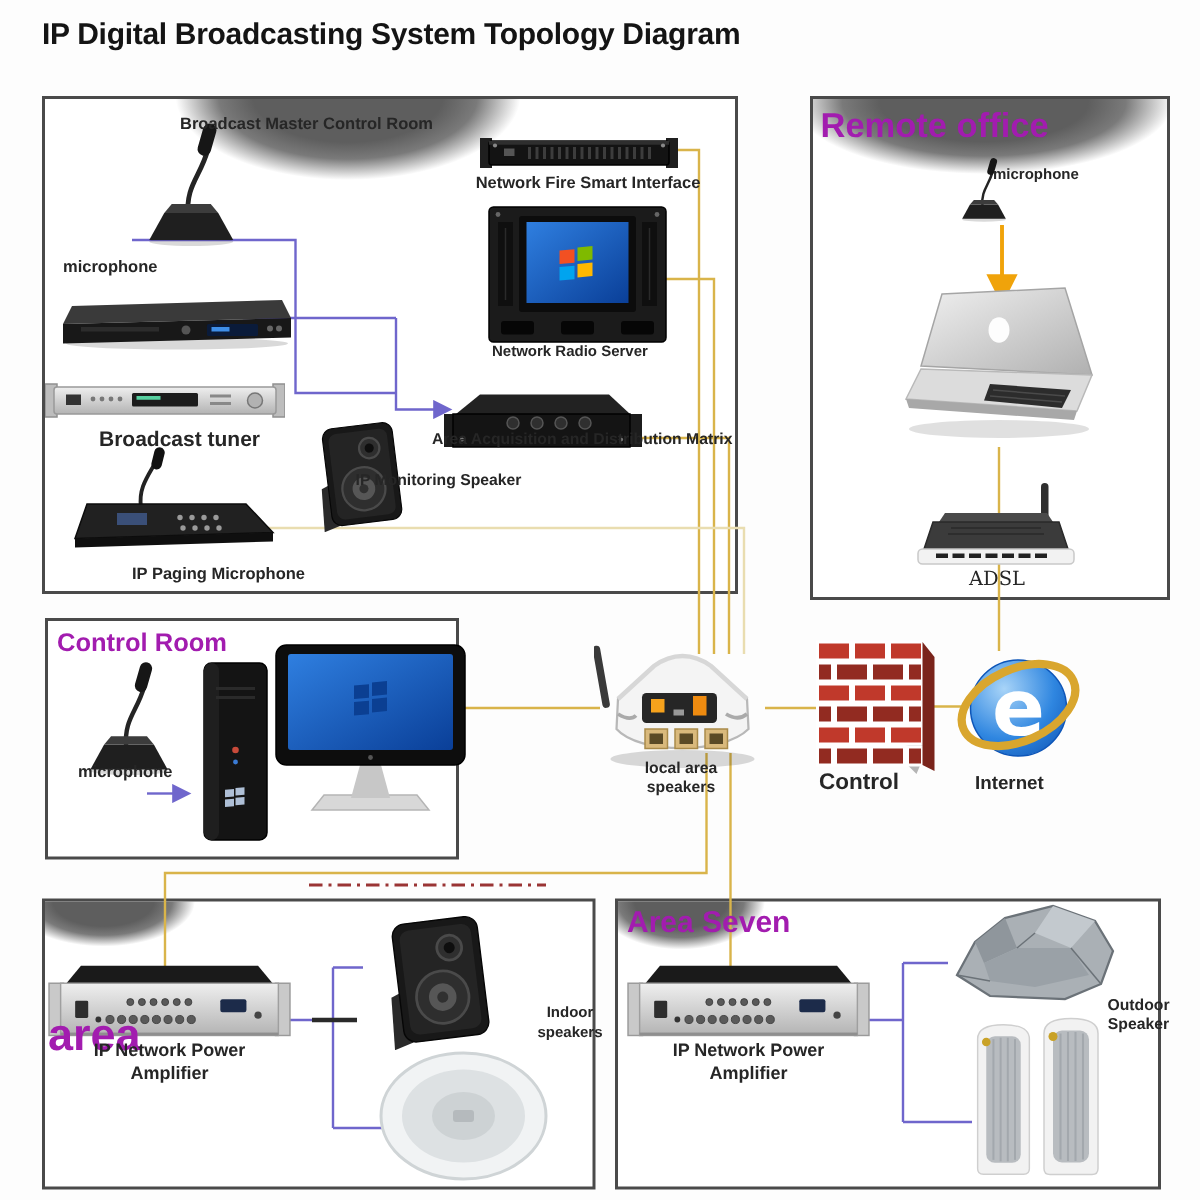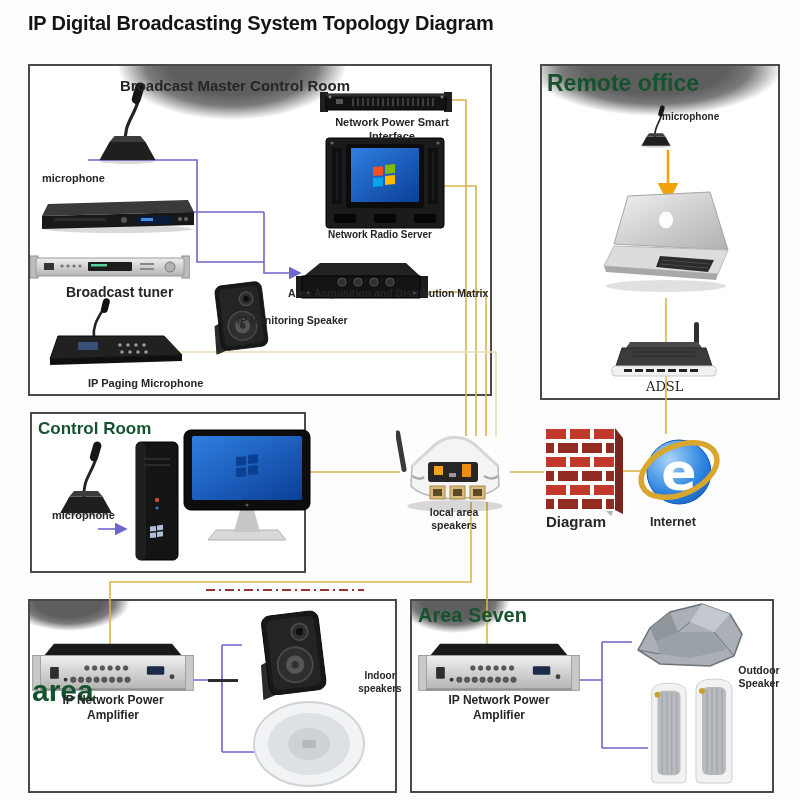--- a/index.html
+++ b/index.html
@@ -8,21 +8,21 @@
   }
   html,body{margin:0;padding:0;background:#fff;}
   #canvas{position:relative;width:800px;height:800px;background:#fdfdfd;overflow:hidden;
           font-family:"Liberation Sans",sans-serif;color:#222;padding-left:32px;}
   .box{position:absolute;border:2px solid var(--box-border);background:#fff;overflow:hidden;}
   .blob{position:absolute;border-radius:50%;
         background:radial-gradient(closest-side,#5e5e5e 55%,#7a7a7a 75%,rgba(120,120,120,0) 100%);}
   .lbl{position:absolute;font-weight:700;color:#262626;line-height:1.25;white-space:pre-line;}
   .lbl.center{text-align:center;}
   .title{position:absolute;left:28px;top:12px;font-size:20px;font-weight:700;color:#141414;letter-spacing:-0.2px;}
-  .sec-title{position:absolute;font-weight:800;color:#14532d;}
+  .sec-title{position:absolute;font-weight:800;color:#a21caf;}
   svg.wires{position:absolute;left:0;top:0;pointer-events:none;}
   .wy{stroke:var(--wire-yellow);stroke-width:1.6;fill:none;}
   .wp{stroke:var(--wire-pale);stroke-width:1.6;fill:none;}
   .wv{stroke:var(--wire-purple);stroke-width:1.6;fill:none;}
   .wo{stroke:var(--arrow-orange);stroke-width:2.6;fill:none;}
   .wr{stroke:var(--dash-red);stroke-width:2;fill:none;stroke-dasharray:9 4 2 4;}
   .mkp{fill:var(--wire-purple);} .mko{fill:var(--arrow-orange);}
   .dev{position:absolute;}
   .serif{font-family:"DejaVu Serif",serif;font-weight:400;}
 </style>
@@ -439,38 +439,38 @@
     <rect x="12" y="12" width="24" height="88" rx="6" fill="#b8bcc0"></rect>
     <g stroke="#a3a8ad" stroke-width="1.4">
         <line x1="17" y1="14" x2="17" y2="98"></line>
         <line x1="22" y1="13" x2="22" y2="99"></line>
         <line x1="27" y1="13" x2="27" y2="99"></line>
         <line x1="32" y1="14" x2="32" y2="98"></line>
       </g>
     <circle cx="12" cy="16" r="3" fill="#c9a227"></circle>
   </svg>
 
-  <div class="lbl" style="left:120px;top:77px;font-size:15px;">Broadcast Master Control Room</div>
+  <div class="lbl" style="left:120px;top:77px;font-size:11px;">Broadcast Master Control Room</div>
   <div class="lbl" style="left:42px;top:172px;font-size:11px;">microphone</div>
   <div class="lbl" style="left:66px;top:284px;font-size:14px;">Broadcast tuner</div>
   <div class="lbl" style="left:88px;top:377px;font-size:11px;">IP Paging Microphone</div>
   <div class="lbl" style="left:237px;top:314px;font-size:10.5px;">IP Monitoring Speaker</div>
-  <div class="lbl center" style="left:312px;top:116px;width:160px;font-size:11px;">Network Power Smart Interface</div>
+  <div class="lbl center" style="left:312px;top:116px;width:160px;font-size:11px;">Network Fire Smart Interface</div>
   <div class="lbl" style="left:328px;top:229px;font-size:10px;">Network Radio Server</div>
   <div class="lbl" style="left:288px;top:287px;font-size:10.5px;">Area Acquisition and Distribution Matrix</div>
 
   <div class="sec-title" style="left:547px;top:70px;font-size:23px;">Remote office</div>
   <div class="lbl" style="left:662px;top:111px;font-size:10px;font-weight:600;">microphone</div>
   <div class="lbl serif" style="left:646px;top:379px;font-size:13px;">ADSL</div>
 
   <div class="sec-title" style="left:38px;top:419px;font-size:17px;">Control Room</div>
   <div class="lbl" style="left:52px;top:509px;font-size:11px;">microphone</div>
 
   <div class="lbl center" style="left:414px;top:506px;width:80px;font-size:10.5px;">local area speakers</div>
-  <div class="lbl" style="left:546px;top:513px;font-size:15px;">Diagram</div>
+  <div class="lbl" style="left:546px;top:513px;font-size:15px;">Control</div>
   <div class="lbl" style="left:650px;top:515px;font-size:12.5px;">Internet</div>
 
   <div class="sec-title" style="left:32px;top:674px;font-size:30px;">area</div>
   <div class="sec-title" style="left:208px;top:662px;font-size:30px;color:#2a2a2a;">—</div>
   <div class="lbl center" style="left:52px;top:693px;width:122px;font-size:12px;">IP Network Power Amplifier</div>
   <div class="lbl center" style="left:350px;top:670px;width:60px;font-size:10px;">Indoor speakers</div>
 
   <div class="sec-title" style="left:418px;top:604px;font-size:20px;">Area Seven</div>
   <div class="lbl center" style="left:438px;top:693px;width:122px;font-size:12px;">IP Network Power Amplifier</div>
   <div class="lbl center" style="left:728px;top:664px;width:62px;font-size:10.5px;">Outdoor Speaker</div>

